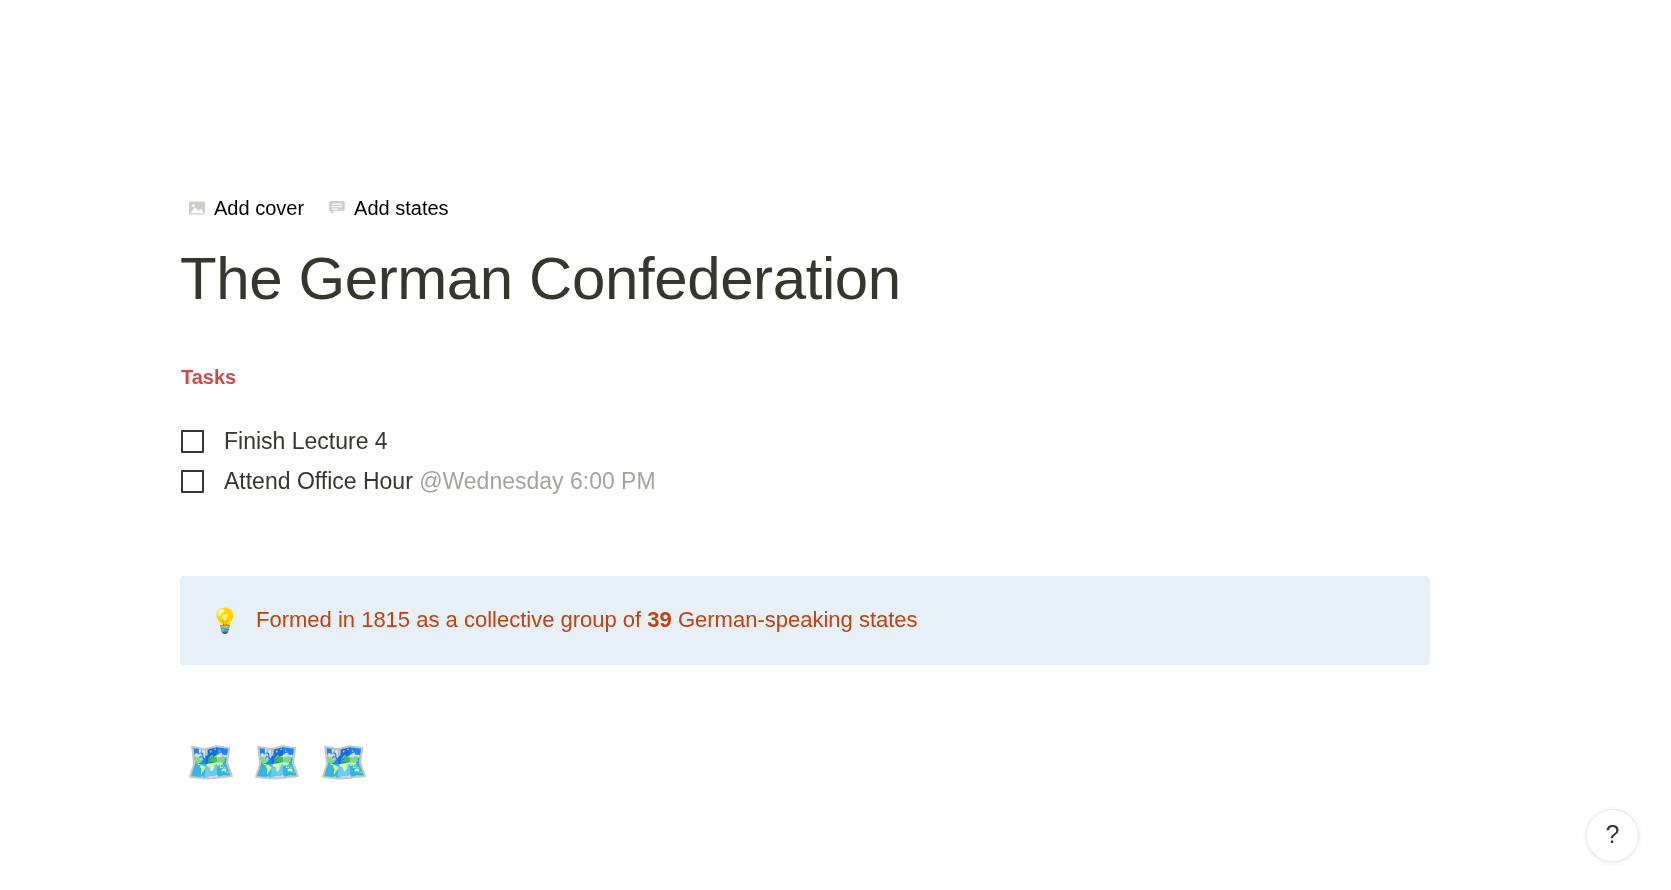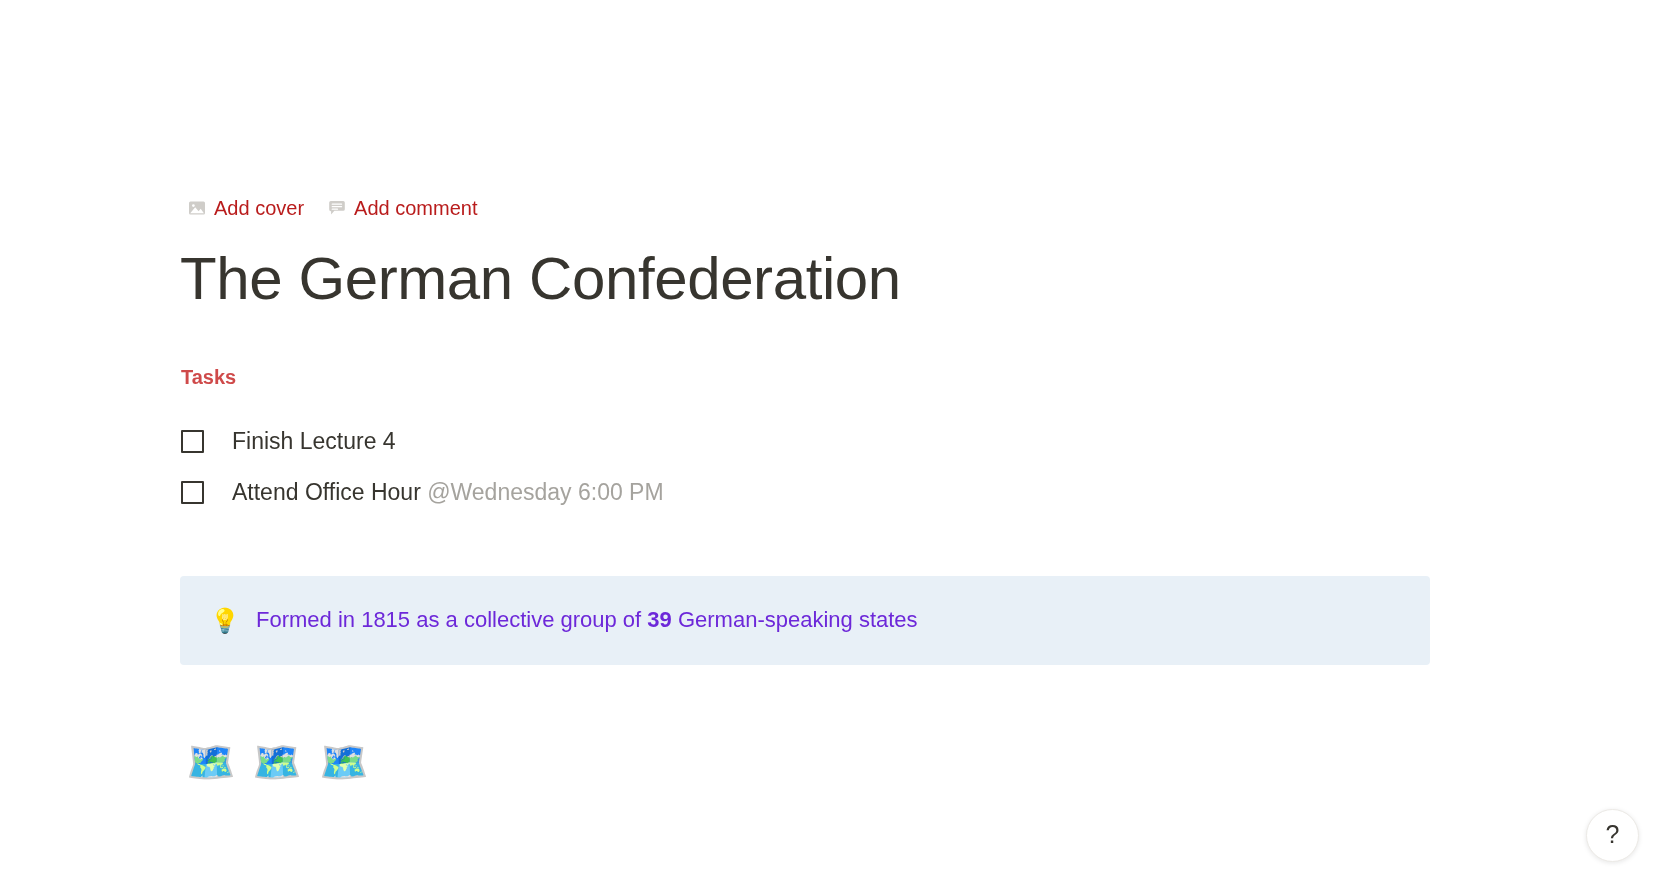--- a/index.html
+++ b/index.html
@@ -52,21 +52,21 @@
     left: 188px;
     top: 196px;
     display: flex;
     align-items: center;
     gap: 24px;
   }
   .action-btn {
     display: flex;
     align-items: center;
     gap: 8px;
-    color: #b91c1c;
+    color: #000000;
     font-size: 20px;
     line-height: 1;
     cursor: pointer;
     background: none;
     border: none;
     font-family: inherit;
     padding: 2px 0;
   }
   .action-btn .ico {
     width: 18px; height: 18px;
@@ -104,27 +104,27 @@
   
   .todo-list {
     position: absolute;
     left: 181px;
     top: 422px;
     width: 1200px;
   }
   .todo-item {
     display: flex;
     align-items: center;
-    gap: 28px;
+    gap: 20px;
     height: 38px;
     font-size: 23px;
     line-height: 1.4;
     color: #37352f;
   }
-  .todo-item + .todo-item { margin-top: 13px; }
+  .todo-item + .todo-item { margin-top: 2px; }
   .checkbox {
     width: 23px;
     height: 23px;
     border: 2.4px solid #37352f;
     background: #ffffff;
     flex: 0 0 23px;
     cursor: pointer;
     border-radius: 1px;
   }
   .todo-text { white-space: nowrap; }
@@ -150,21 +150,21 @@
   .callout-emoji {
     font-size: 24px;
     line-height: 1;
     flex: 0 0 auto;
     width: 26px;
     text-align: center;
     cursor: pointer;
   }
   .callout-text {
     font-size: 22px;
-    color: #6d28d9;
+    color: #c2410c;
     line-height: 1.4;
     white-space: nowrap;
     text-align: center;
   }
   .callout-text b { font-weight: bold; }
 
   
   .emoji-row {
     position: absolute;
     left: 186px;
@@ -226,21 +226,21 @@
 
     <button class="action-btn">
       <span class="ico">
         <svg width="18" height="18" viewBox="0 0 18 18" aria-hidden="true">
           <path d="M1.2 3.6 a1.6 1.6 0 0 1 1.6-1.6 h12.4 a1.6 1.6 0 0 1 1.6 1.6 v6.6 a1.6 1.6 0 0 1 -1.6 1.6 H6.4 L3.1 15.6 v-3.4 H2.8 a1.6 1.6 0 0 1 -1.6 -1.6 Z" fill="#cfcdc9"></path>
           <rect x="3.6" y="4.5" width="10.6" height="1.3" rx="0.65" fill="#ffffff"></rect>
           <rect x="3.6" y="7.0" width="10.6" height="1.3" rx="0.65" fill="#ffffff"></rect>
           <rect x="3.6" y="9.5" width="6.5" height="1.3" rx="0.65" fill="#ffffff"></rect>
         </svg>
       </span>
-      <span>Add comment</span>
+      <span>Add states</span>
     </button>
   </div>
 
   <h1 class="page-title">The German Confederation</h1>
 
   <h2 class="section-heading">Tasks</h2>
 
   <div class="todo-list">
 
     <div class="todo-item">

